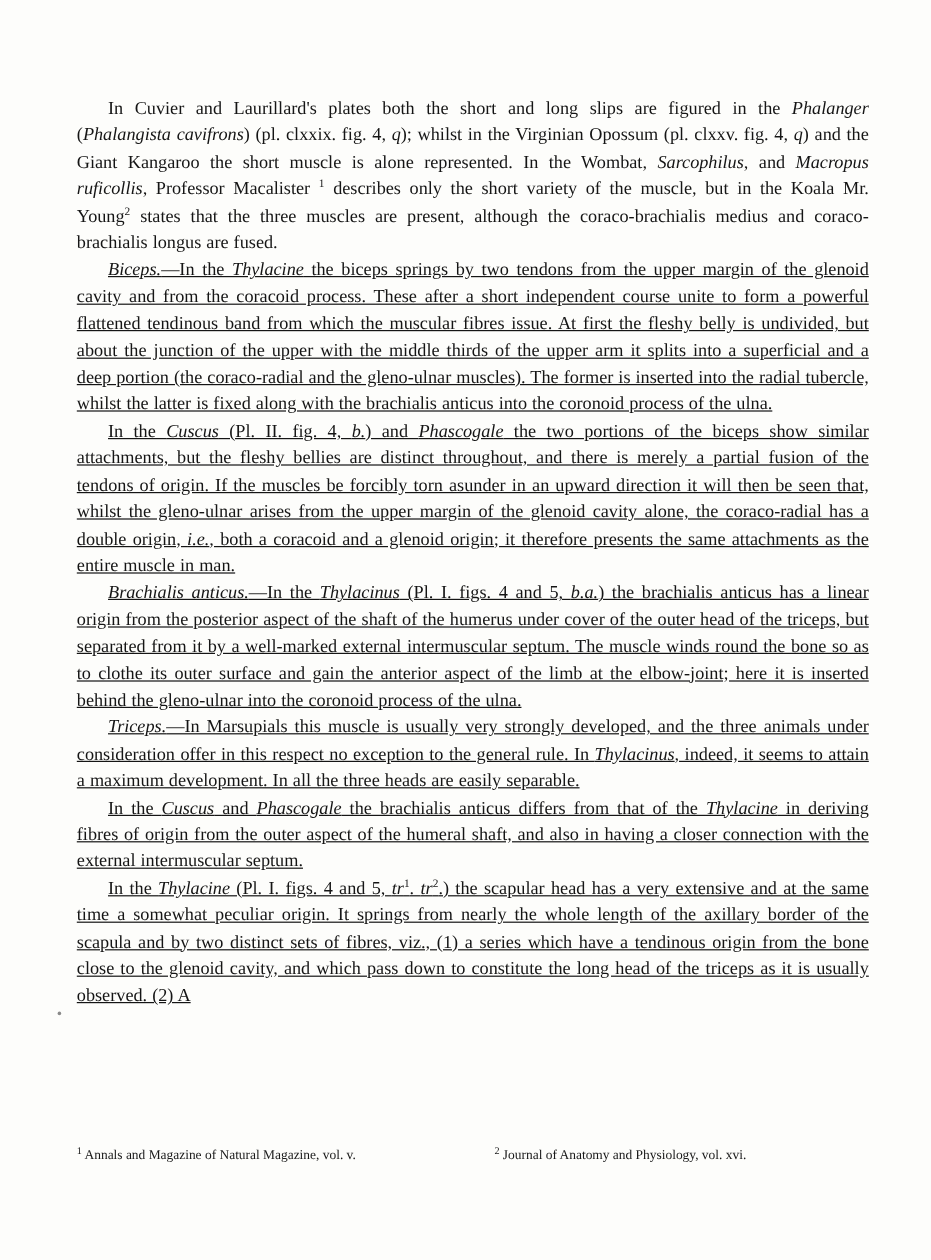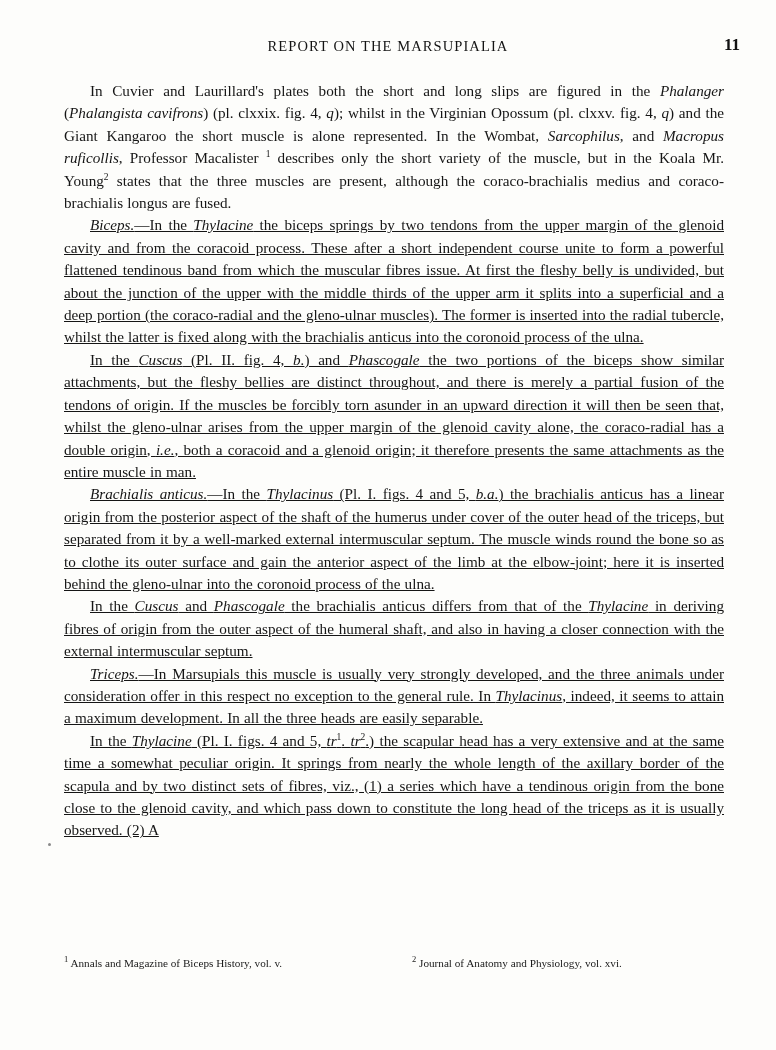--- a/index.html
+++ b/index.html
@@ -112,41 +112,37 @@
     height: 3px;
     background: #8a8a8a;
     border-radius: 50%;
   }
 </style>
 </head>
 <body>
 
 <div class="page">
 
-  <div class="header-row">
-    <div class="running-head">Report on the Marsupialia</div>
-    <div class="folio">11</div>
-  </div>
 
   <div class="body-block">
     <p class="para indent">In Cuvier and Laurillard's plates both the short and long slips are figured in the <i>Phalanger</i> (<i>Phalangista cavifrons</i>) (pl. clxxix. fig. 4, <i>q</i>); whilst in the Virginian Opossum (pl. clxxv. fig. 4, <i>q</i>) and the Giant Kangaroo the short muscle is alone represented. In the Wombat, <i>Sarcophilus</i>, and <i>Macropus ruficollis</i>, Professor Macalister <sup>1</sup> describes only the short variety of the muscle, but in the Koala Mr. Young<sup>2</sup> states that the three muscles are present, although the coraco-brachialis medius and coraco-brachialis longus are fused.</p>
     <p class="para indent"><i>Biceps.</i>—In the <i>Thylacine</i> the biceps springs by two tendons from the upper margin of the glenoid cavity and from the coracoid process. These after a short independent course unite to form a powerful flattened tendinous band from which the muscular fibres issue. At first the fleshy belly is undivided, but about the junction of the upper with the middle thirds of the upper arm it splits into a superficial and a deep portion (the coraco-radial and the gleno-ulnar muscles). The former is inserted into the radial tubercle, whilst the latter is fixed along with the brachialis anticus into the coronoid process of the ulna.</p>
     <p class="para indent">In the <i>Cuscus</i> (Pl. II. fig. 4, <i>b.</i>) and <i>Phascogale</i> the two portions of the biceps show similar attachments, but the fleshy bellies are distinct throughout, and there is merely a partial fusion of the tendons of origin. If the muscles be forcibly torn asunder in an upward direction it will then be seen that, whilst the gleno-ulnar arises from the upper margin of the glenoid cavity alone, the coraco-radial has a double origin, <i>i.e.</i>, both a coracoid and a glenoid origin; it therefore presents the same attachments as the entire muscle in man.</p>
     <p class="para indent"><i>Brachialis anticus.</i>—In the <i>Thylacinus</i> (Pl. I. figs. 4 and 5, <i>b.a.</i>) the brachialis anticus has a linear origin from the posterior aspect of the shaft of the humerus under cover of the outer head of the triceps, but separated from it by a well-marked external intermuscular septum. The muscle winds round the bone so as to clothe its outer surface and gain the anterior aspect of the limb at the elbow-joint; here it is inserted behind the gleno-ulnar into the coronoid process of the ulna.</p>
+    <p class="para indent"><i>Triceps.</i>—In Marsupials this muscle is usually very strongly developed, and the three animals under consideration offer in this respect no exception to the general rule. In <i>Thylacinus</i>, indeed, it seems to attain a maximum development. In all the three heads are easily separable.</p>
     <p class="para indent">In the <i>Cuscus</i> and <i>Phascogale</i> the brachialis anticus differs from that of the <i>Thylacine</i> in deriving fibres of origin from the outer aspect of the humeral shaft, and also in having a closer connection with the external intermuscular septum.</p>
-    <p class="para indent"><i>Triceps.</i>—In Marsupials this muscle is usually very strongly developed, and the three animals under consideration offer in this respect no exception to the general rule. In <i>Thylacinus</i>, indeed, it seems to attain a maximum development. In all the three heads are easily separable.</p>
     <p class="para indent">In the <i>Thylacine</i> (Pl. I. figs. 4 and 5, <i>tr</i><sup>1</sup>. <i>tr</i><sup>2</sup>.) the scapular head has a very extensive and at the same time a somewhat peculiar origin. It springs from nearly the whole length of the axillary border of the scapula and by two distinct sets of fibres, viz., (1) a series which have a tendinous origin from the bone close to the glenoid cavity, and which pass down to constitute the long head of the triceps as it is usually observed. (2) A</p>
   </div>
 
   <div class="edge-mark"></div>
 
   <div class="footnotes">
     <div class="fn-left">
       <span class="fn-mark">1</span>
-      <span>Annals and Magazine of Biceps History, vol. v.</span>
+      <span>Annals and Magazine of Natural Magazine, vol. v.</span>
     </div>
     <div class="fn-right">
       <span class="fn-mark">2</span>
       <span>Journal of Anatomy and Physiology, vol. xvi.</span>
     </div>
   </div>
 
 </div>
 
 </body></html>

